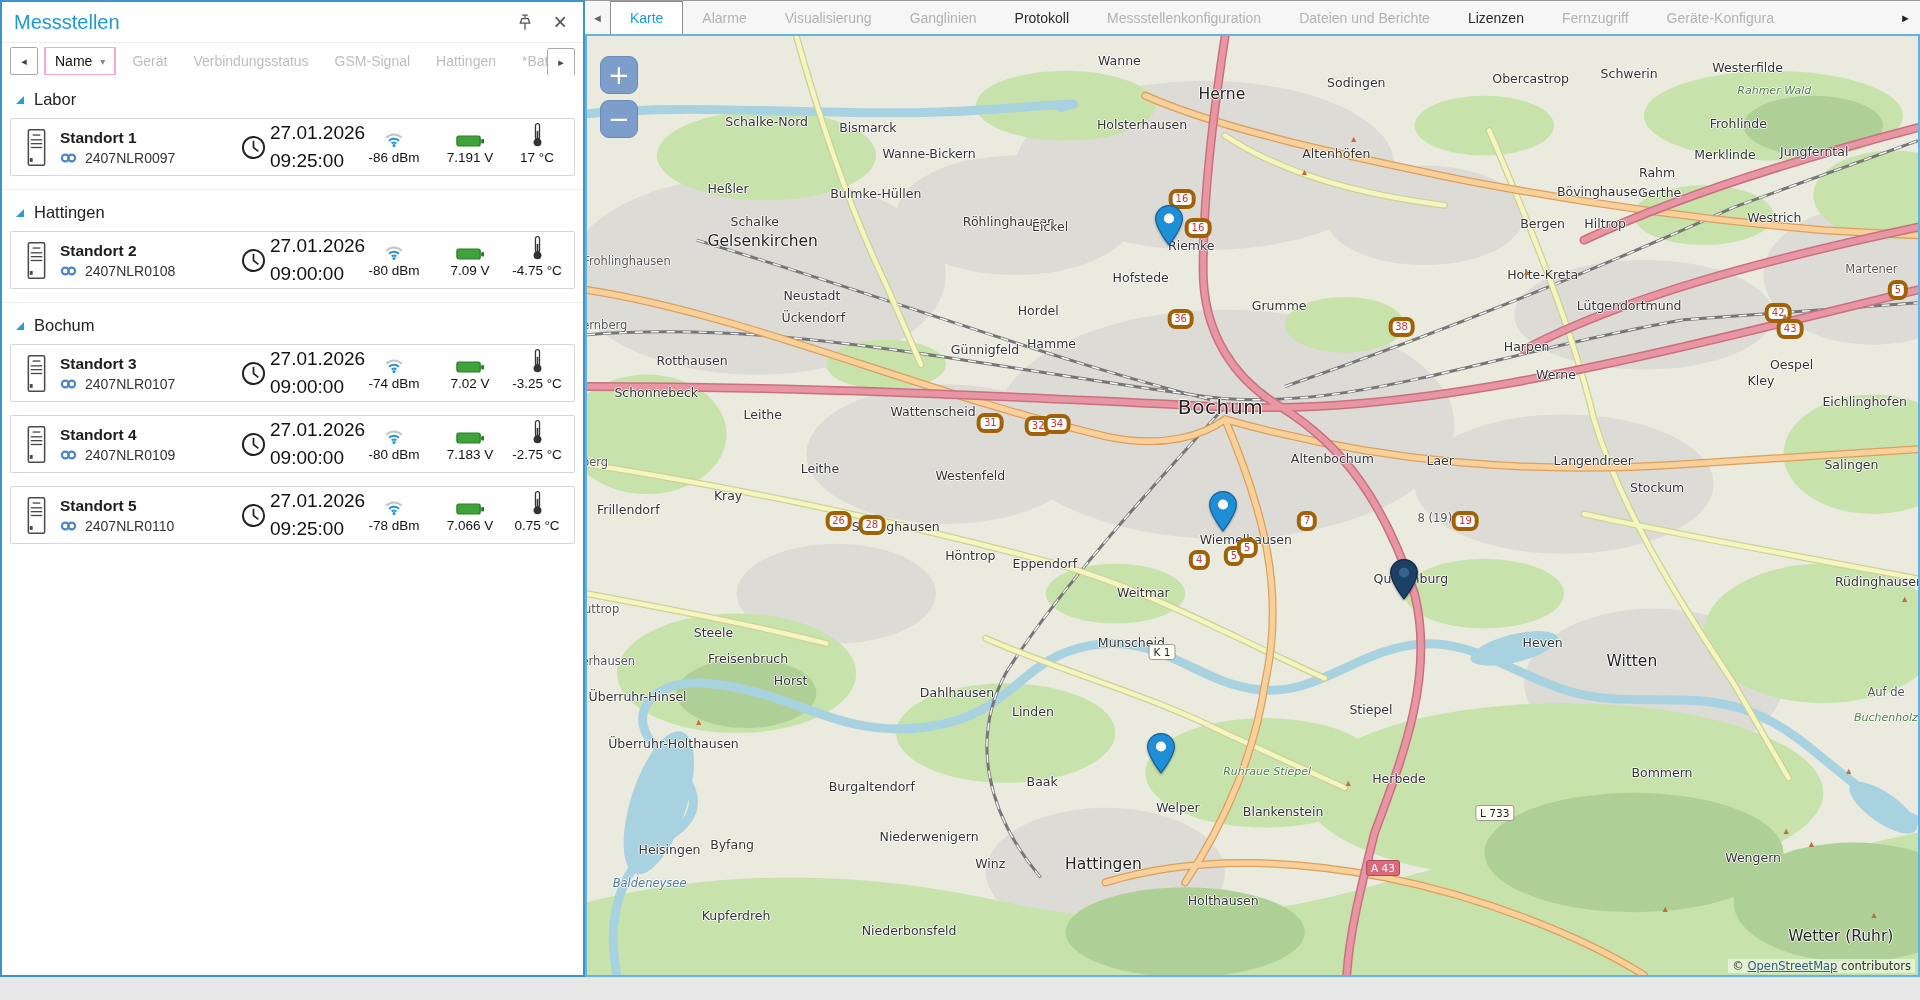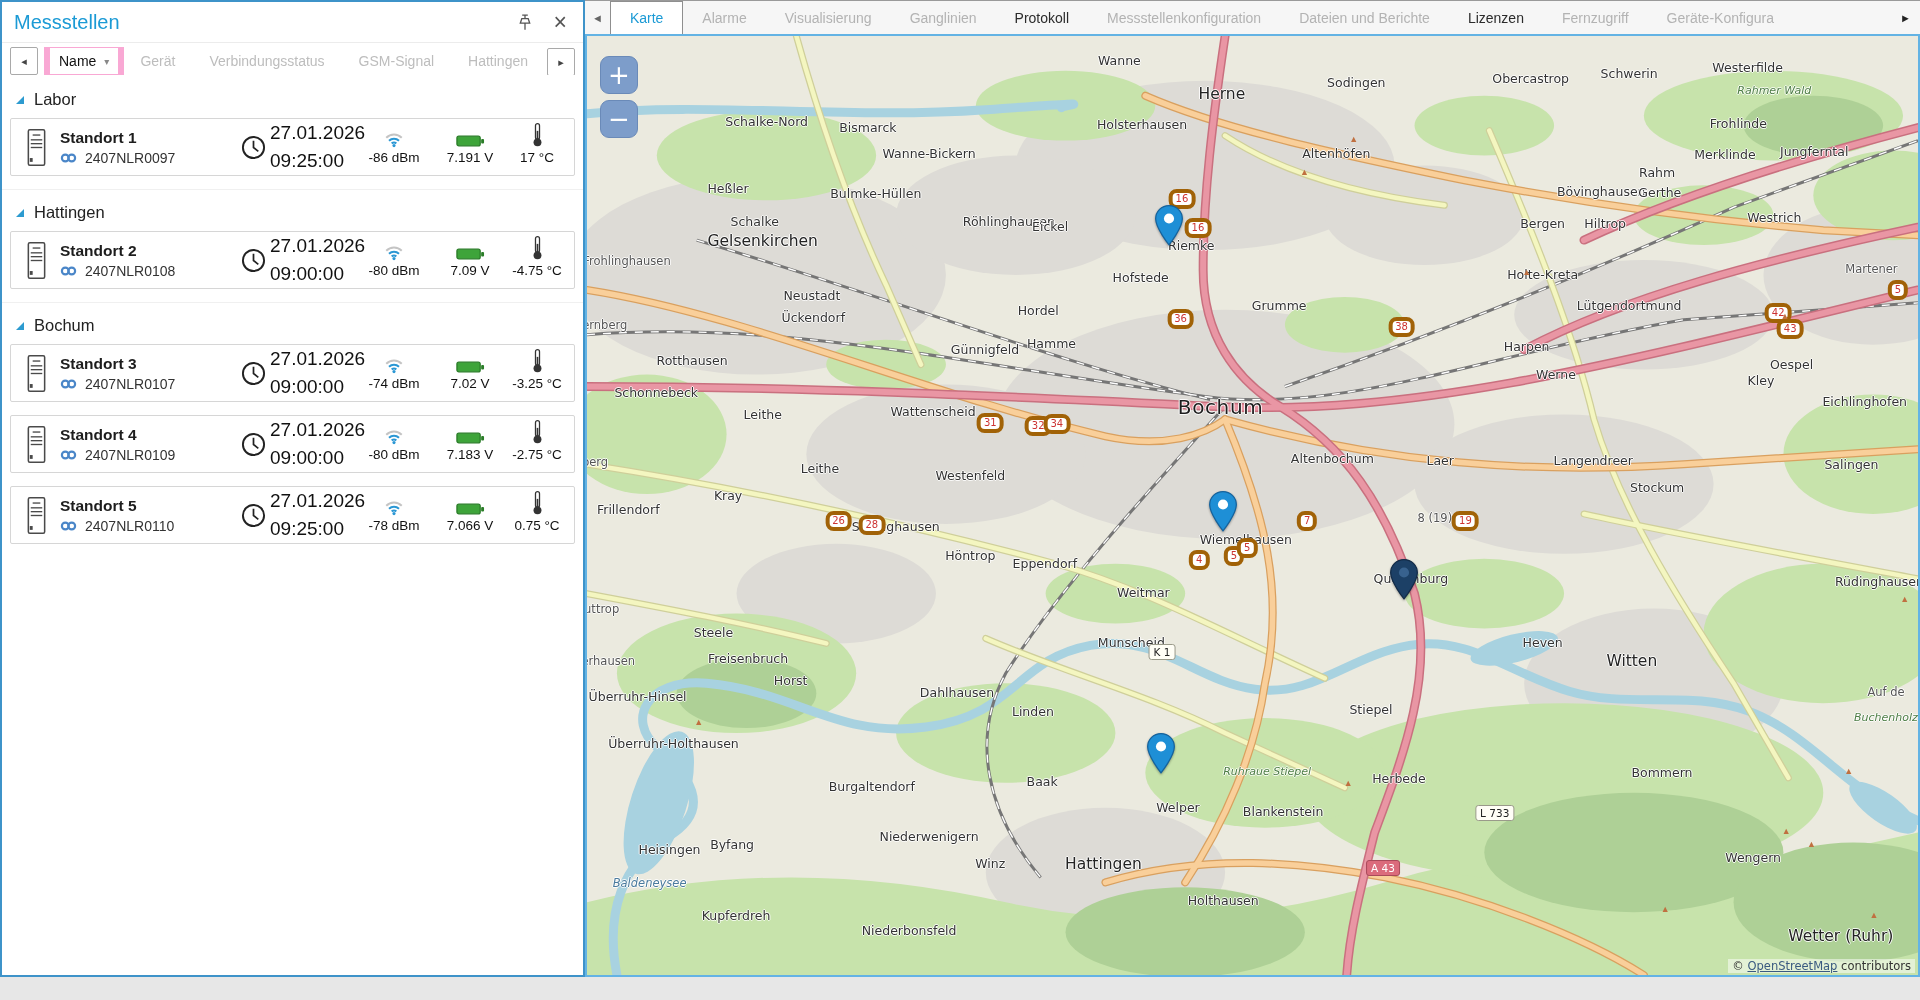--- a/index.html
+++ b/index.html
@@ -13,24 +13,24 @@
   .panel-title{color:#1b9ad5;font-size:20px}
   .pin-btn{margin-left:auto;display:flex;align-items:center;cursor:default}
   .close-btn{font-size:23px;color:#555;margin-left:22px;margin-right:4px;line-height:1}
   .search-wrap{margin:8px 8px 5px}
   input.search{width:100%;height:33px;border:1px solid #c9c9c9;border-radius:2px;font-size:15px;
                padding:0 9px;box-sizing:border-box;color:#444;outline:none;font-family:"Liberation Sans",sans-serif}
   input.search::placeholder{color:#c3c3c3}
   .colrow{display:flex;align-items:center;margin:4px 8px 2px;height:28px;position:relative;overflow:hidden}
   .btn-sq{width:26px;height:26px;border:1px solid #a9a9a9;border-radius:2px;background:#fff;
           display:flex;align-items:center;justify-content:center;font-size:11px;color:#444;flex:0 0 auto}
-  .btn-name{height:26px;border:6px solid #f9a8d4;border-radius:2px;background:#fff;display:flex;
+  .btn-name{height:26px;border:2px solid #f9a8d4;border-radius:2px;background:#fff;display:flex;
             align-items:center;padding:0 9px;margin-left:6px;font-size:14px;color:#111;gap:8px;flex:0 0 auto}
   .caret{color:#888;font-size:10px}
-  .colfields{display:flex;gap:34px;margin-left:16px;color:#bdbdbd;font-size:14px;white-space:nowrap;overflow:hidden}
+  .colfields{display:flex;gap:26px;margin-left:16px;color:#bdbdbd;font-size:14px;white-space:nowrap;overflow:hidden}
   .btn-next{position:absolute;right:0;top:1px;background:#fff}
   .group-label{display:flex;align-items:center;gap:9px;padding:13px 13px 9px;font-size:16.5px;color:#222}
   .group{border-top:1px solid #f0f0f0}
   .group:first-child{border-top:none}
   .tri{width:10px;height:10px;flex:0 0 auto}
   .group.open .tri-closed{display:none}
   .group.closed .tri-open{display:none}
   .card{margin:0 8px 13px;height:58px;border:1px solid #d6d6d6;border-radius:2px;background:#fff;
         display:flex;align-items:center;padding:0 8px 0 14px;box-sizing:border-box}
   .nameblock{margin-left:12px;min-width:0}

